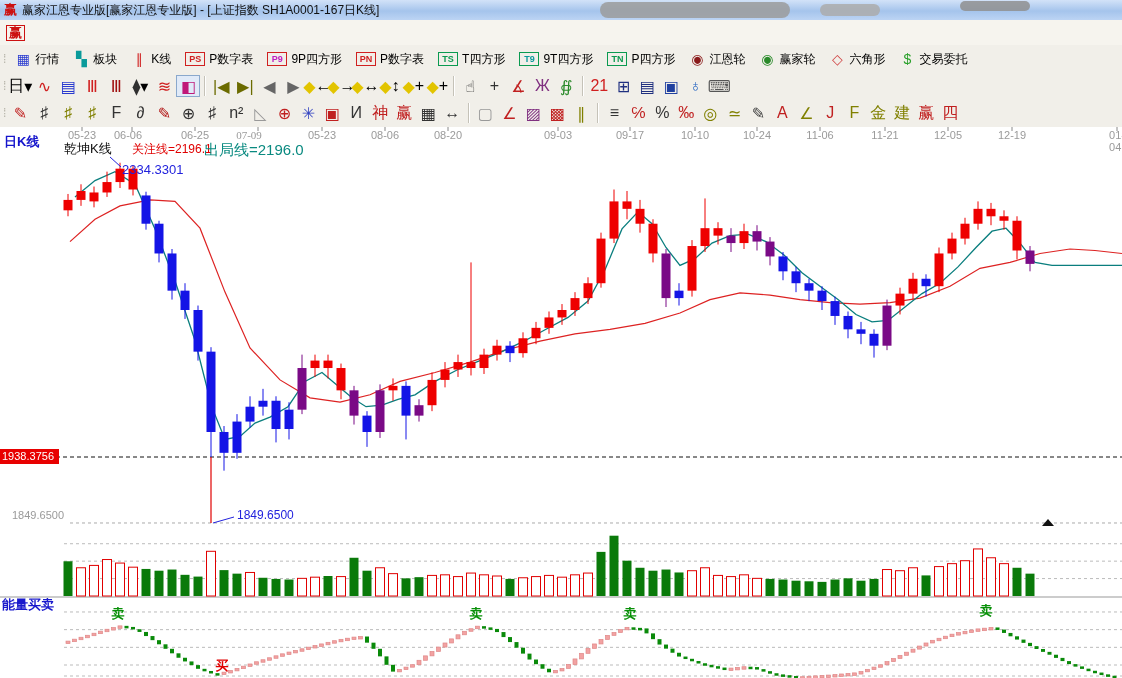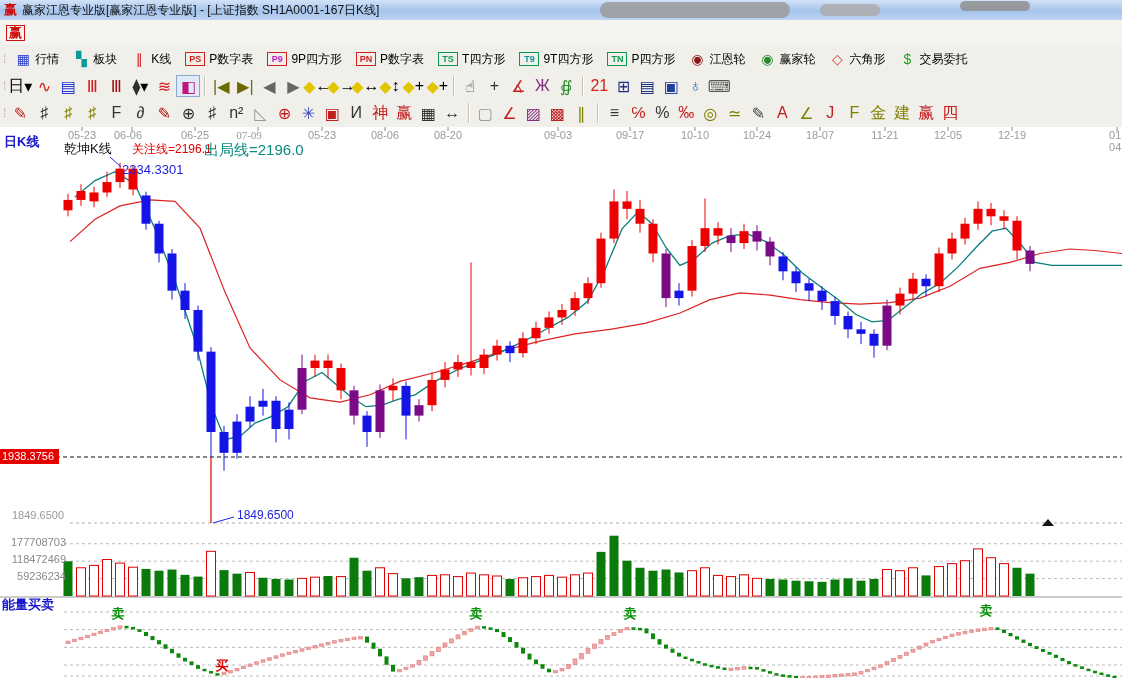--- a/index.html
+++ b/index.html
@@ -793,41 +793,36 @@
       <div class="date-label" style="left: 128px;">06-06</div>
       <div class="date-label" style="left: 195px;">06-25</div>
       <div class="date-label" style="left: 249px; font-family: Liberation Serif, serif;">07-09</div>
       <div class="date-label" style="left: 322px;">05-23</div>
       <div class="date-label" style="left: 385px;">08-06</div>
       <div class="date-label" style="left: 448px;">08-20</div>
       <div class="date-label" style="left: 558px;">09-03</div>
       <div class="date-label" style="left: 630px;">09-17</div>
       <div class="date-label" style="left: 695px;">10-10</div>
       <div class="date-label" style="left: 757px;">10-24</div>
-      <div class="date-label" style="left: 820px;">18-07</div>
+      <div class="date-label" style="left: 820px;">11-06</div>
       <div class="date-label" style="left: 885px;">11-21</div>
       <div class="date-label" style="left: 948px;">12-05</div>
       <div class="date-label" style="left: 1012px;">12-19</div>
       <div class="date-label" style="left: 1117px;">01-04</div>
     </div>
 
   <div class="lbl pane-label">日K线</div>
   <div class="lbl qk">乾坤K线</div>
   <div class="lbl att">关注线=2196.1</div>
   <div class="lbl exi">出局线=2196.0</div>
   <div class="lbl peak">2334.3301</div>
   <div class="lbl alert-box">1938.3756</div>
   <div class="lbl low-left">1849.6500</div>
   <div class="lbl low-chart">1849.6500</div>
 
-  <div class="scale-col" id="vol-scale">
-      <div class="scale-row">177708703</div>
-      <div class="scale-row">118472469</div>
-      <div class="scale-row">59236234</div>
-    </div>
   <div class="lbl ind-label">能量买卖</div>
   <div id="signals">
       <div class="signal sell" style="left: 118px; top: 478px;">卖</div>
       <div class="signal buy" style="left: 222px; top: 530px;">买</div>
       <div class="signal sell" style="left: 476px; top: 478px;">卖</div>
       <div class="signal sell" style="left: 630px; top: 478px;">卖</div>
       <div class="signal sell" style="left: 986px; top: 475px;">卖</div>
     </div>
 </div>
 

